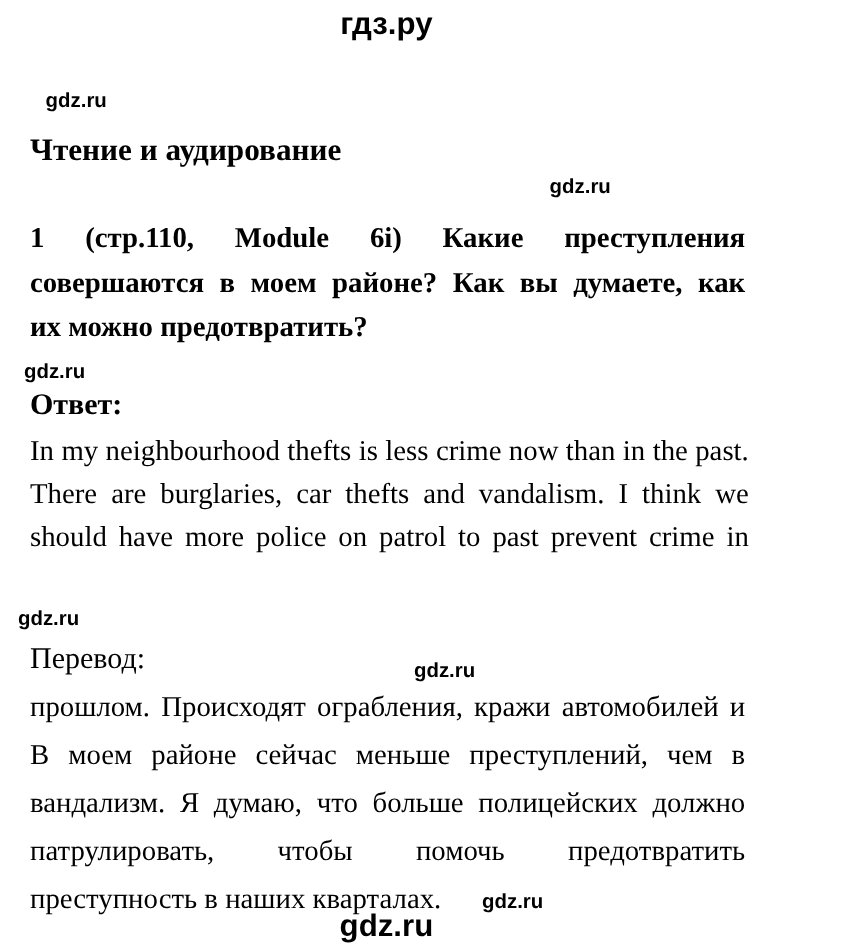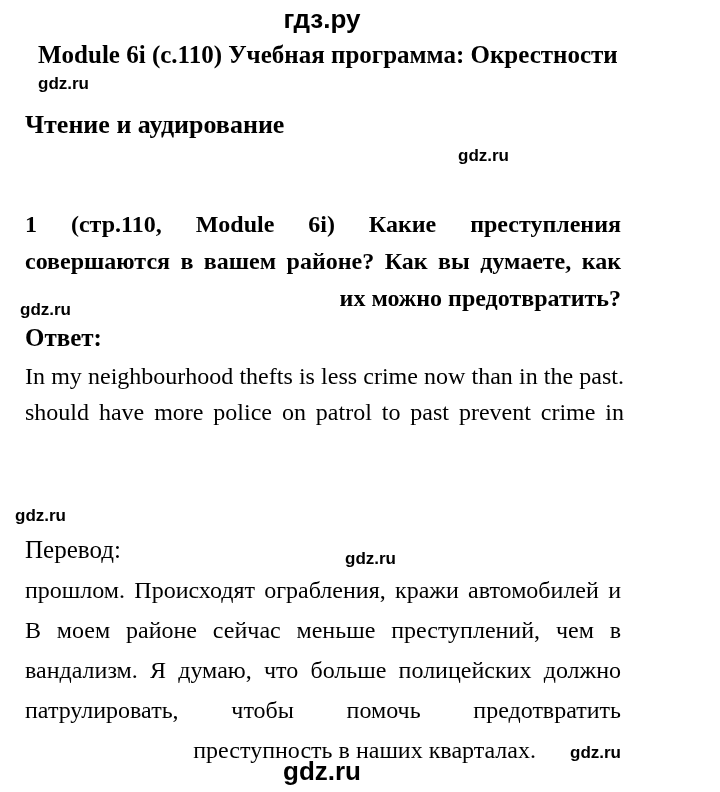--- a/index.html
+++ b/index.html
@@ -48,21 +48,20 @@
   #wm3 { left: 20px;  top: 300px; }
   #wm4 { left: 645px; top: 316px; }
   #wm5 { left: 15px;  top: 506px; }
   #wm6 { left: 345px; top: 549px; }
   .question {
     position: absolute;
     top: 181px; left: 25px; right: 23px;
     font-weight: bold;
     font-size: 24px;
     line-height: 37px;
-    margin-top: 25px;
   }
   .answer-label {
     position: absolute;
     top: 324px; left: 25px;
     font-weight: bold;
     font-size: 25px;
   }
   .answer {
     position: absolute;
     top: 358px; left: 25px; right: 20px;
@@ -75,56 +74,56 @@
     font-size: 25px;
     text-align: center;
   }
   .translation {
     position: absolute;
     top: 570px; left: 25px; right: 23px;
     font-size: 24px;
     line-height: 40px;
   }
   .jl { text-align: justify; text-align-last: justify; }
-  .ll { text-align: right; }
+  .ll { text-align: left; }
   .wm-inline {
     font-family: "Liberation Sans", sans-serif;
     font-weight: bold;
     font-size: 17px;
     margin-left: 34px;
   }
 </style>
 </head>
 <body>
 
 <div class="page">
 
   <div class="brand-top">гдз.ру</div>
 
-  <div class="module-heading">Module 6i (с.110) Учебная программа: Окрестности</div>
 
   <span class="wm" id="wm1">gdz.ru</span>
 
   <div class="section-heading">Чтение и аудирование</div>
 
   <span class="wm" id="wm2">gdz.ru</span>
 
   <div class="question">
     <div class="jl">1 (стр.110, Module 6i) Какие преступления</div>
-    <div class="jl">совершаются в вашем районе? Как вы думаете, как</div>
+    <div class="jl">совершаются в моем районе? Как вы думаете, как</div>
     <div class="ll">их можно предотвратить?</div>
   </div>
 
   <span class="wm" id="wm3">gdz.ru</span>
   <span class="wm" id="wm4">gdz.ru</span>
 
   <div class="answer-label">Ответ:</div>
 
   <div class="answer">
     <div class="jl">In my neighbourhood thefts is less crime now than in the past.</div>
+    <div class="jl">There are burglaries, car thefts and vandalism. I think we</div>
     <div class="jl">should have more police on patrol to past prevent crime in</div>
   </div>
 
   <span class="wm" id="wm5">gdz.ru</span>
 
   <div class="translation-label">Перевод:</div>
 
   <span class="wm" id="wm6">gdz.ru</span>
 
   <div class="translation">

